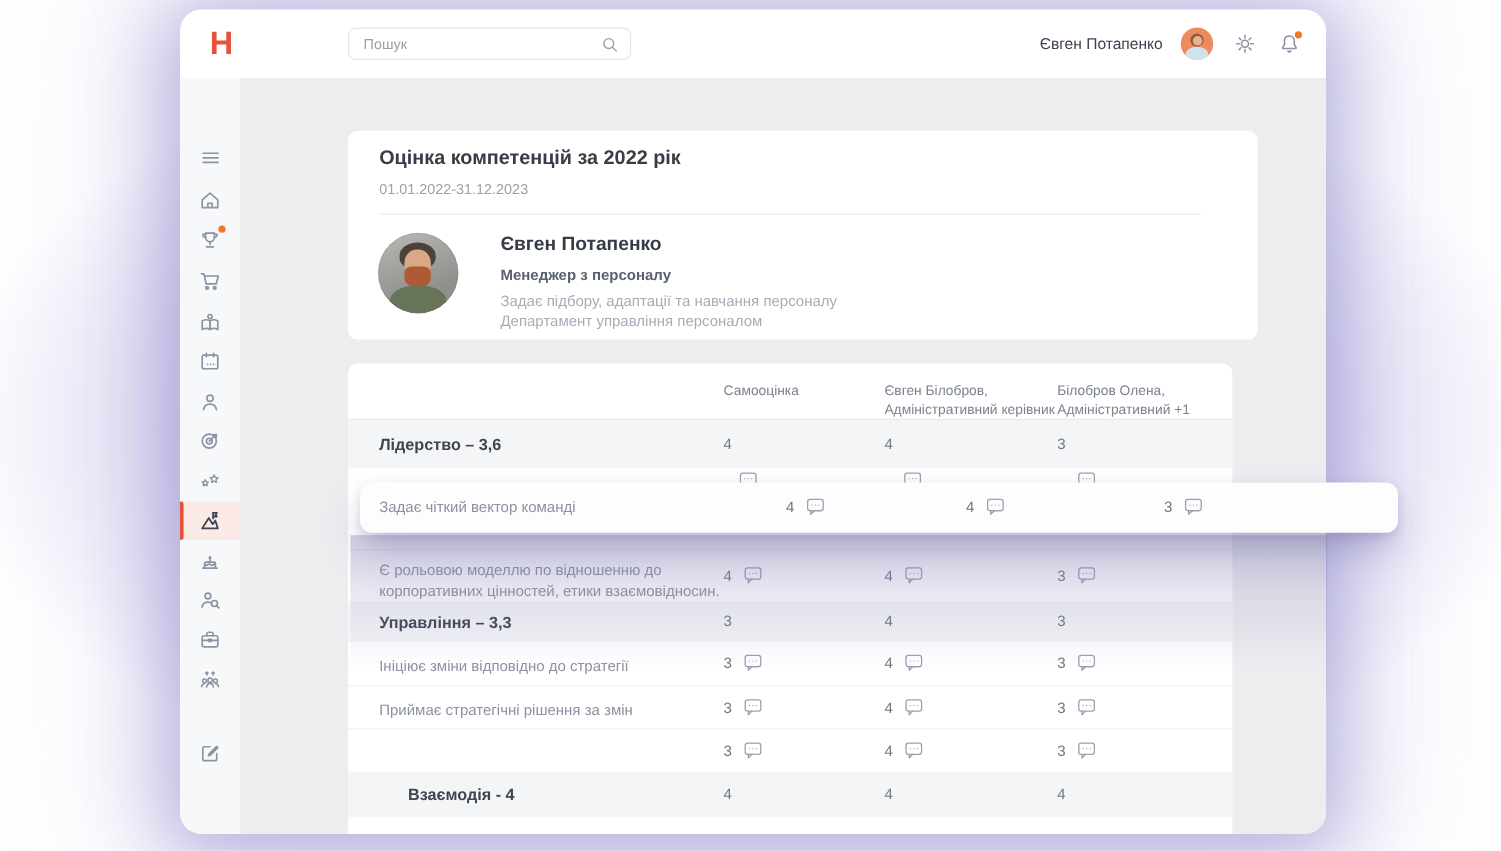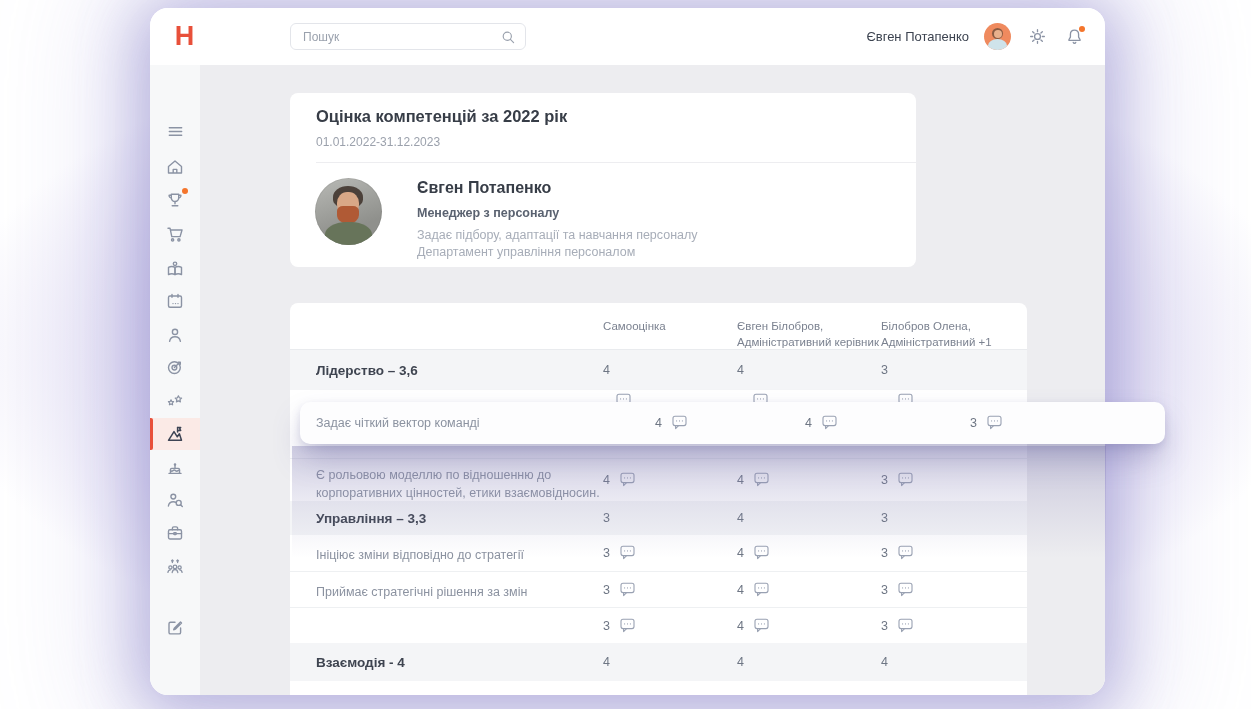--- a/index.html
+++ b/index.html
@@ -39,21 +39,21 @@
   .sitem { position:absolute; left:0; width:50px; height:32px; display:flex; align-items:center; justify-content:center; color:#8b93a4; cursor:pointer; }
   .sitem.active { background:#fbeae6; color:#3d4454; }
   .sitem.active::before { content:""; position:absolute; left:0; top:0; width:3px; height:32px; background:#e8503a; border-radius:0 2px 2px 0; }
   .sdot { position:absolute; width:6px; height:6px; border-radius:50%; background:#f4752c; }
 
   
   .content { position:absolute; left:50px; top:57px; width:905px; height:630px; background:#ededf0; }
   .card { position:absolute; background:#fff; border-radius:8px; }
 
   
-  #card1 { left:90px; top:28px; width:626px; height:174px;text-align:center; }
+  #card1 { left:90px; top:44px; width:758px; height:174px;text-align:center; }
   .a-title { position:absolute; left:26px; top:14px; font-size:16.5px; font-weight:bold; color:#373d47; }
   .a-period { position:absolute; left:26px; top:42px; font-size:12px; color:#9ba1ac; }
   .divider { position:absolute; left:26px; top:69px; width:685px; height:1px; background:#ededf0; }
   .avatar-lg { position:absolute; left:25px; top:85px; width:67px; height:67px; border-radius:50%; overflow:hidden;
     background:linear-gradient(160deg,#b9bab6 0%, #8f908c 70%); box-shadow:inset 0 0 0 1px rgba(0,0,0,.05); }
   .avatar-lg .hair { position:absolute; left:18px; top:8px; width:30px; height:22px; border-radius:50% 50% 40% 40%; background:#4c413a; }
   .avatar-lg .face { position:absolute; left:22px; top:14px; width:22px; height:24px; border-radius:46%; background:#d9a887; }
   .avatar-lg .beard { position:absolute; left:22px; top:28px; width:22px; height:18px; border-radius:30% 30% 55% 55%; background:#b05a35; }
   .avatar-lg .shirt { position:absolute; left:10px; top:44px; width:47px; height:28px; border-radius:45% 45% 0 0; background:#67745a; }
   .p-name { position:absolute; left:127px; top:86px; font-size:16px; font-weight:bold; color:#373d47; }
@@ -451,21 +451,21 @@
                 <svg width="15" height="15" viewBox="0 0 15 15" fill="none" stroke="currentColor" stroke-width="1.1" stroke-linecap="round" stroke-linejoin="round">
                   <rect x="1" y="1.2" width="13" height="9.4" rx="2"></rect>
                   <path d="M3.6 10.6v3l3-3"></path>
                   <path d="M4.6 5.9h.01M7.5 5.9h.01M10.4 5.9h.01"></path>
                 </svg>
               </span>
             </div>
         </div>
 
         <div class="row cat" style="top:340px; height:38px;">
-          <div class="cat-label" style="top:12px;">Взаємодія - 4</div>
+          <div class="cat-label" style="top:12px;margin-left:24px;">Взаємодія - 4</div>
           <div class="cellwrap c2" style="top:12px;">
               <span class="num">4</span>
             </div>
           <div class="cellwrap c3" style="top:12px;">
               <span class="num">4</span>
             </div>
           <div class="cellwrap c4" style="top:12px;">
               <span class="num">4</span>
             </div>
         </div>

